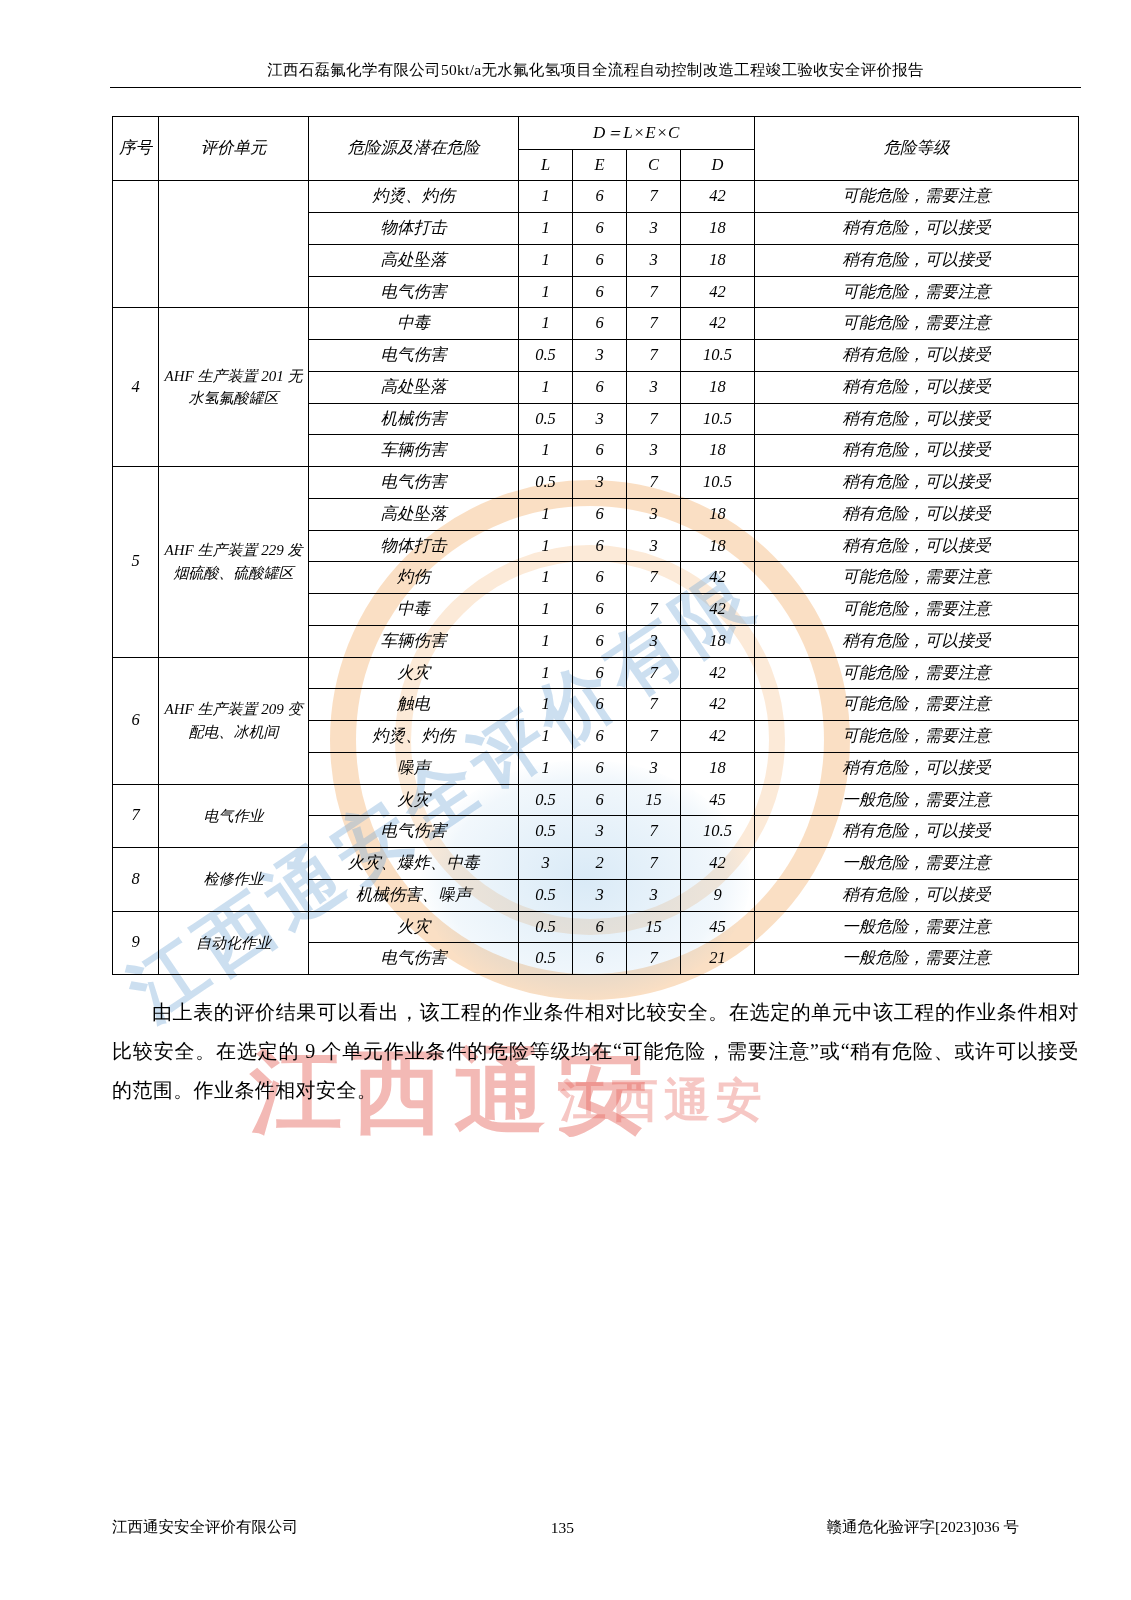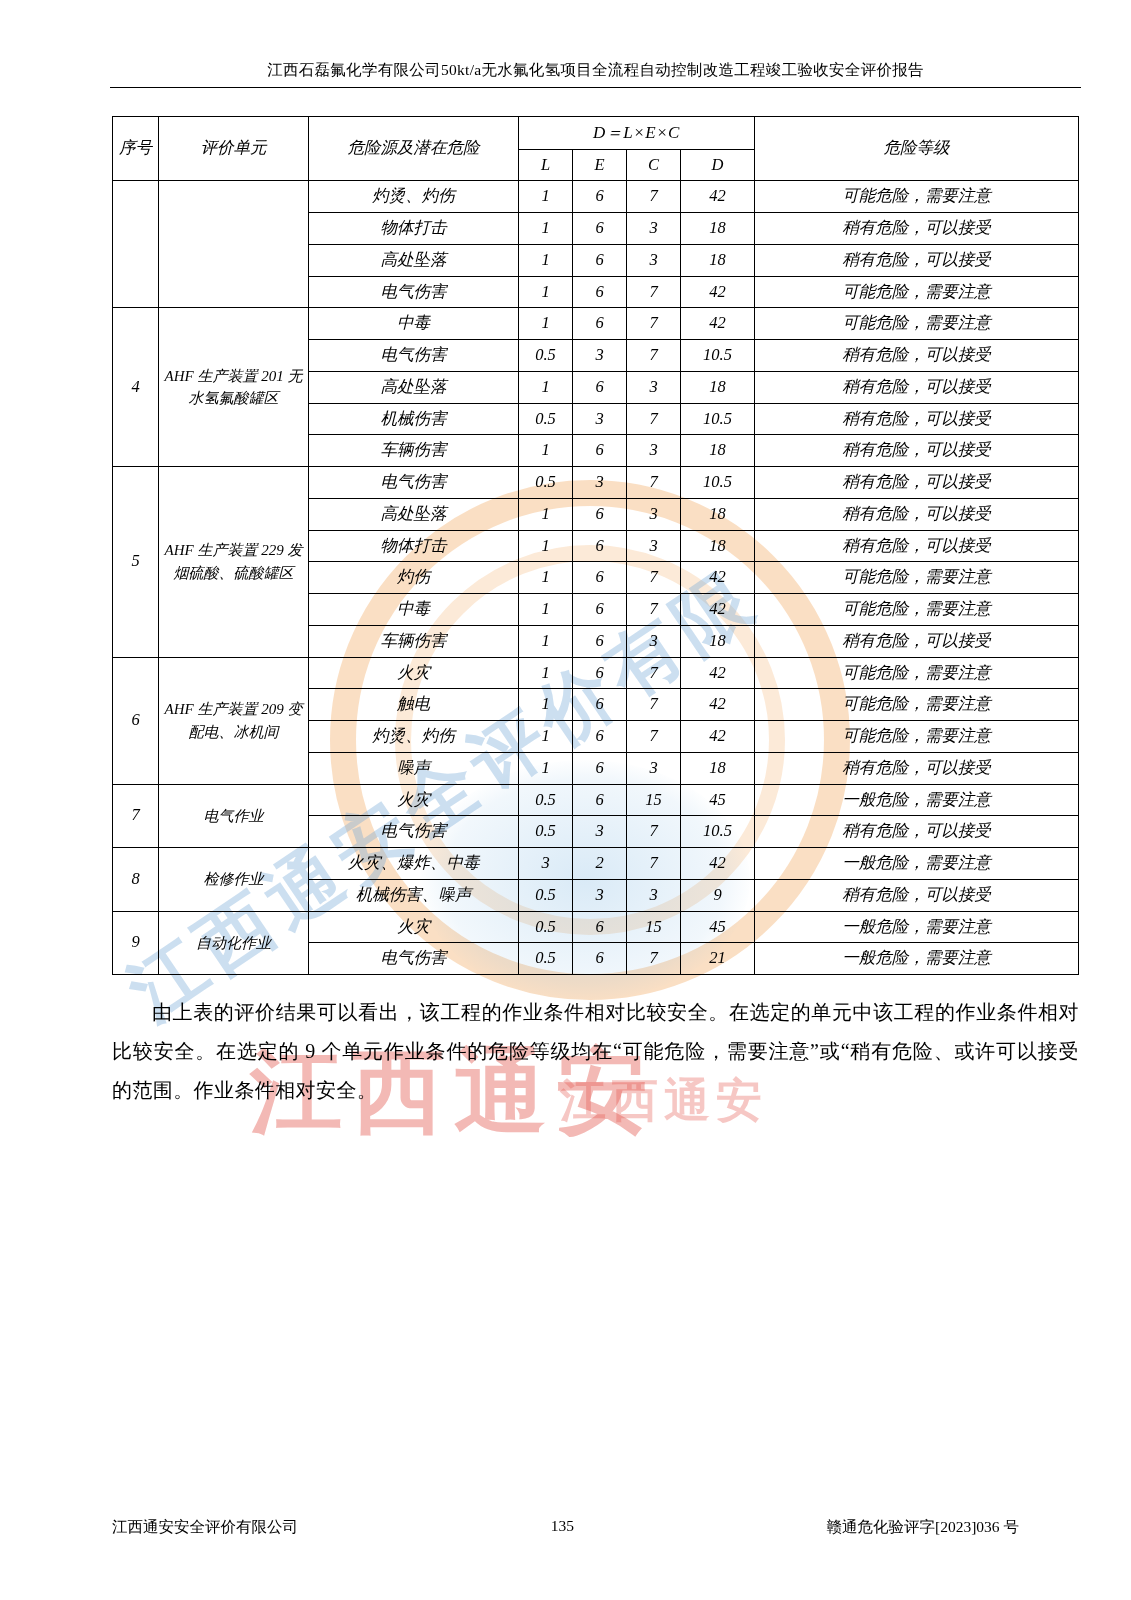--- a/index.html
+++ b/index.html
@@ -129,20 +129,21 @@
     text-align:justify;
     text-indent:2em;
     letter-spacing:0.4px;
   }
 
   
   .doc-footer {
     position:absolute;
     left:112px; right:112px; bottom:62px;
     display:flex;
+    align-items:center;
     justify-content:space-between;
     font-size:15.5px;
     z-index:3;
   }
   .doc-footer .pageno { flex:0 0 auto; }
 </style>
 </head>
 <body>
 
 <div class="page">

